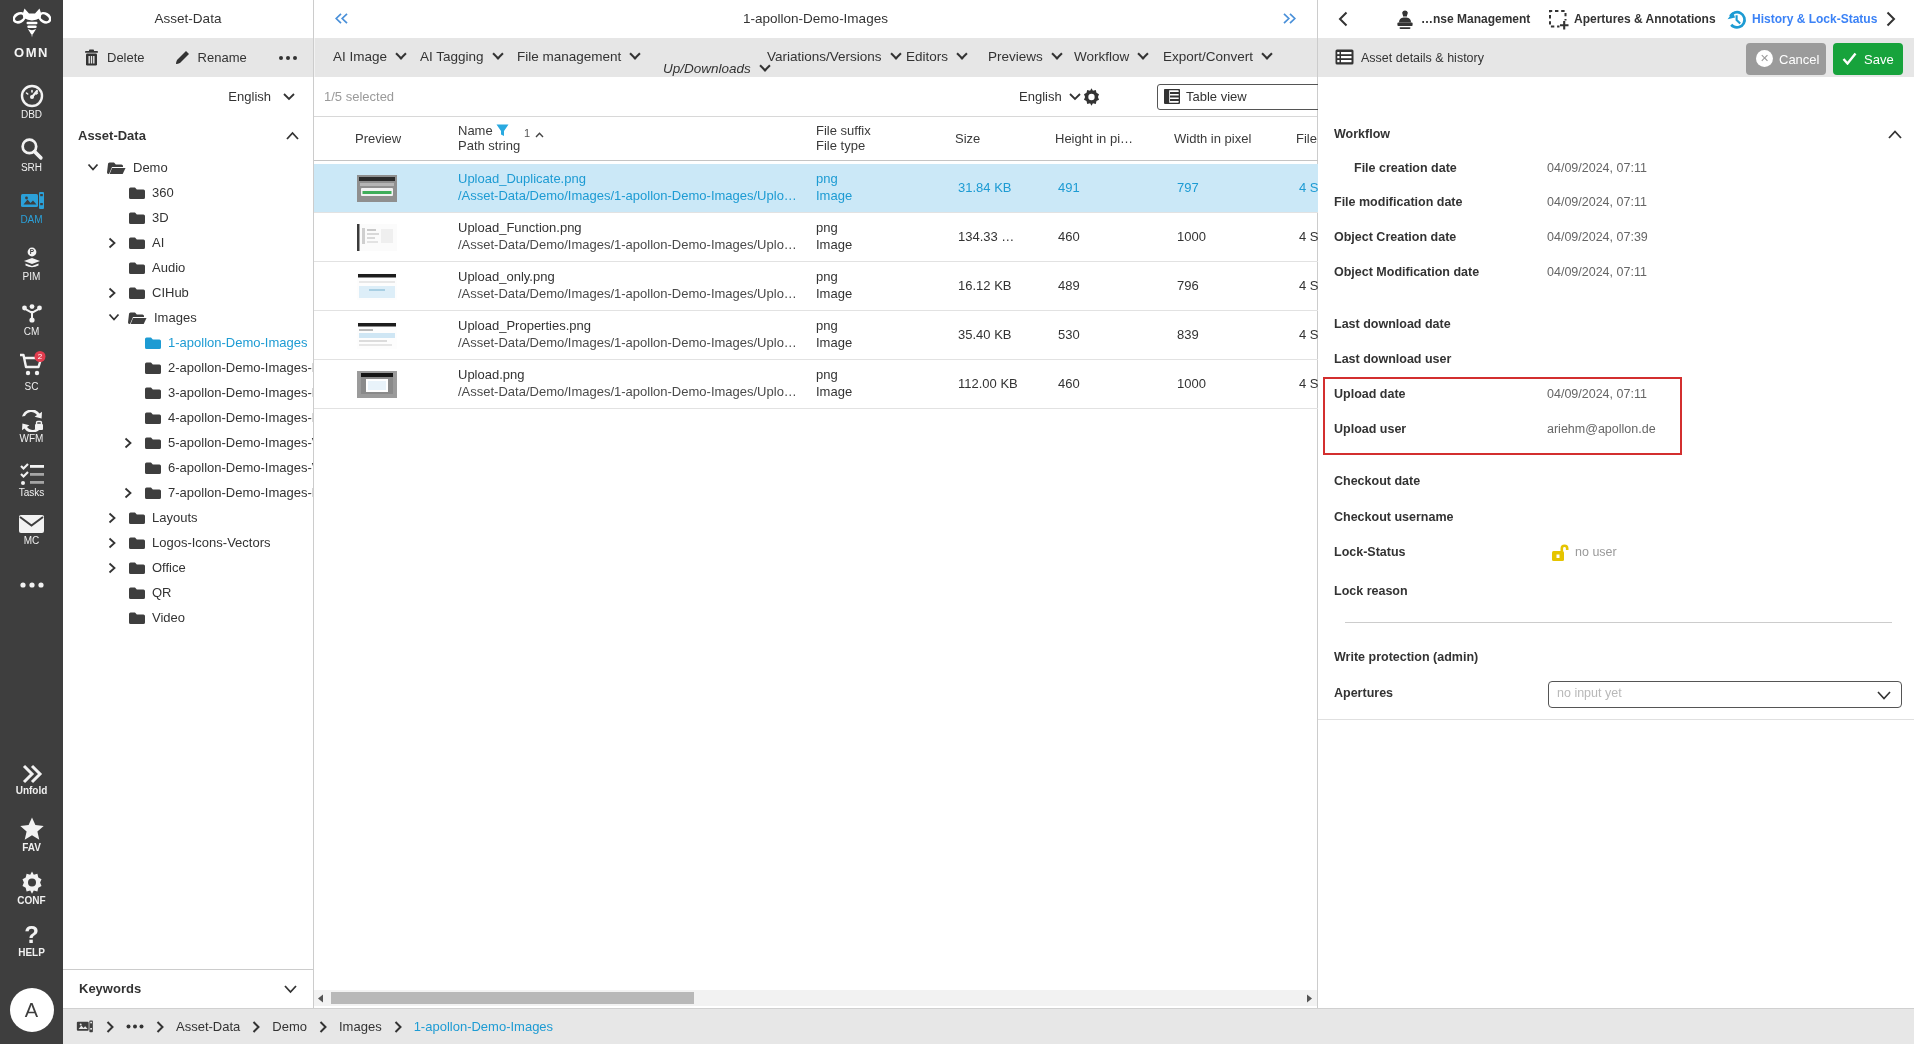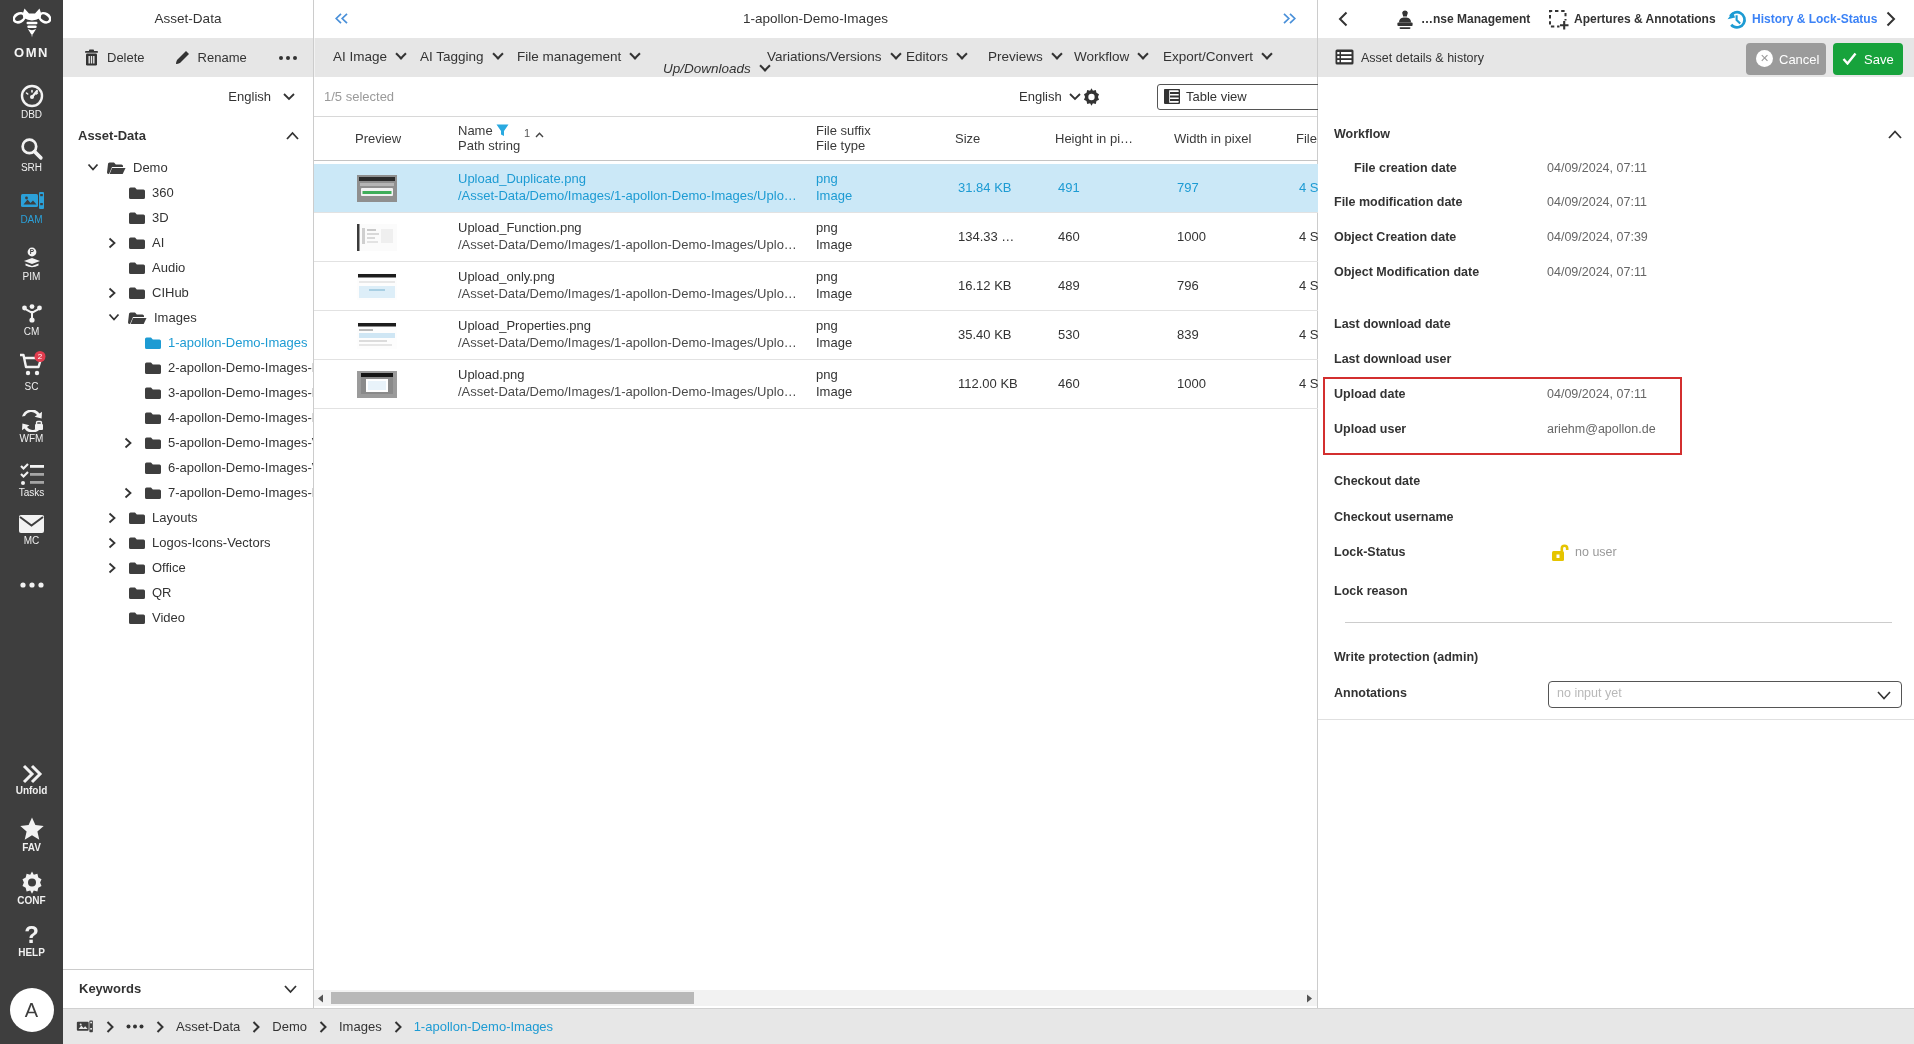--- a/index.html
+++ b/index.html
@@ -472,21 +472,21 @@
     <svg style="position:absolute;left:233px;top:466px;" width="20" height="19" viewBox="0 0 20 19">
         <rect x="1" y="8" width="12" height="10" rx="1.5" fill="#e5c400"></rect>
         <path d="M9.5 8 V5.5 a4 4 0 0 1 8 0 V7 h-2.6 V5.5 a1.4 1.4 0 0 0-2.8 0 V8 z" fill="#e5c400"></path>
         <rect x="5.5" y="11.5" width="3" height="3.5" fill="#fff"></rect>
       </svg>
     <span style="position:absolute;left:257px;top:468px;color:#9a9a9a;">no user</span>
     <span style="position:absolute;left:16px;top:507px;font-weight:bold;">Lock reason</span>
     <div style="position:absolute;left:5px;top:300px;width:359px;height:78px;border:2px solid #d32f2f;"></div>
     <div style="position:absolute;left:27px;top:545px;width:547px;border-top:1px solid #ccc;"></div>
     <span style="position:absolute;left:16px;top:573px;font-weight:bold;">Write protection (admin)</span>
-    <span style="position:absolute;left:16px;top:609px;font-weight:bold;">Annotations</span>
+    <span style="position:absolute;left:16px;top:609px;font-weight:bold;">Apertures</span>
     <div style="position:absolute;left:230px;top:604px;width:354px;height:27px;border:1.5px solid #555;border-radius:4px;">
       <span style="position:absolute;left:8px;top:4px;color:#b9b9b9;">no input yet</span>
       <svg style="position:absolute;right:10px;top:9px;" width="14" height="9" viewBox="0 0 14 9">
           <path d="M1 1 l6 6.5 6-6.5" stroke="#333" stroke-width="1.6" fill="none"></path>
         </svg>
     </div>
     <div style="position:absolute;left:0;top:642px;width:596px;border-top:1px solid #e0e0e0;"></div>
   </div>
 </div>
 <div id="breadcrumb">

